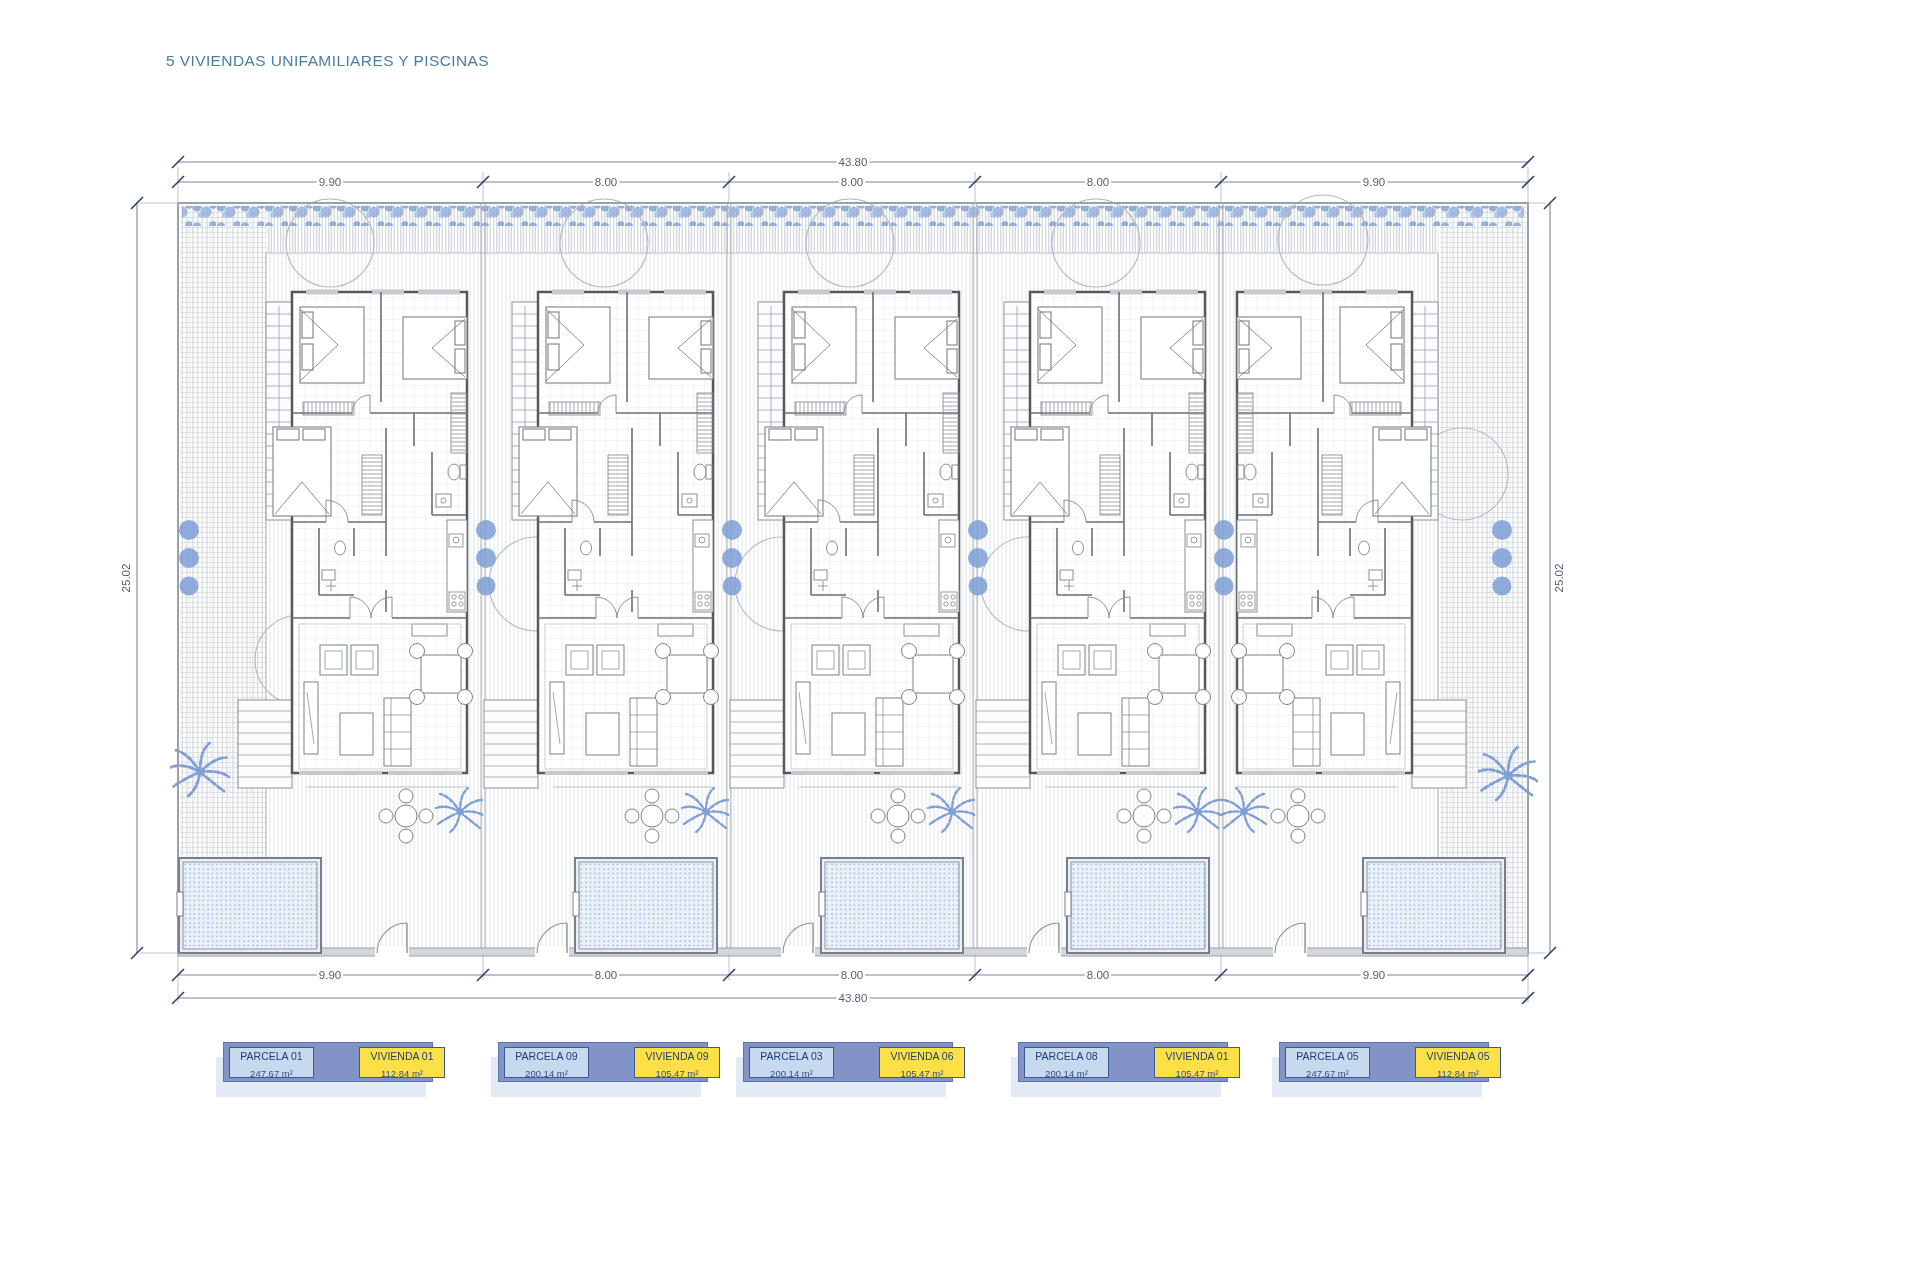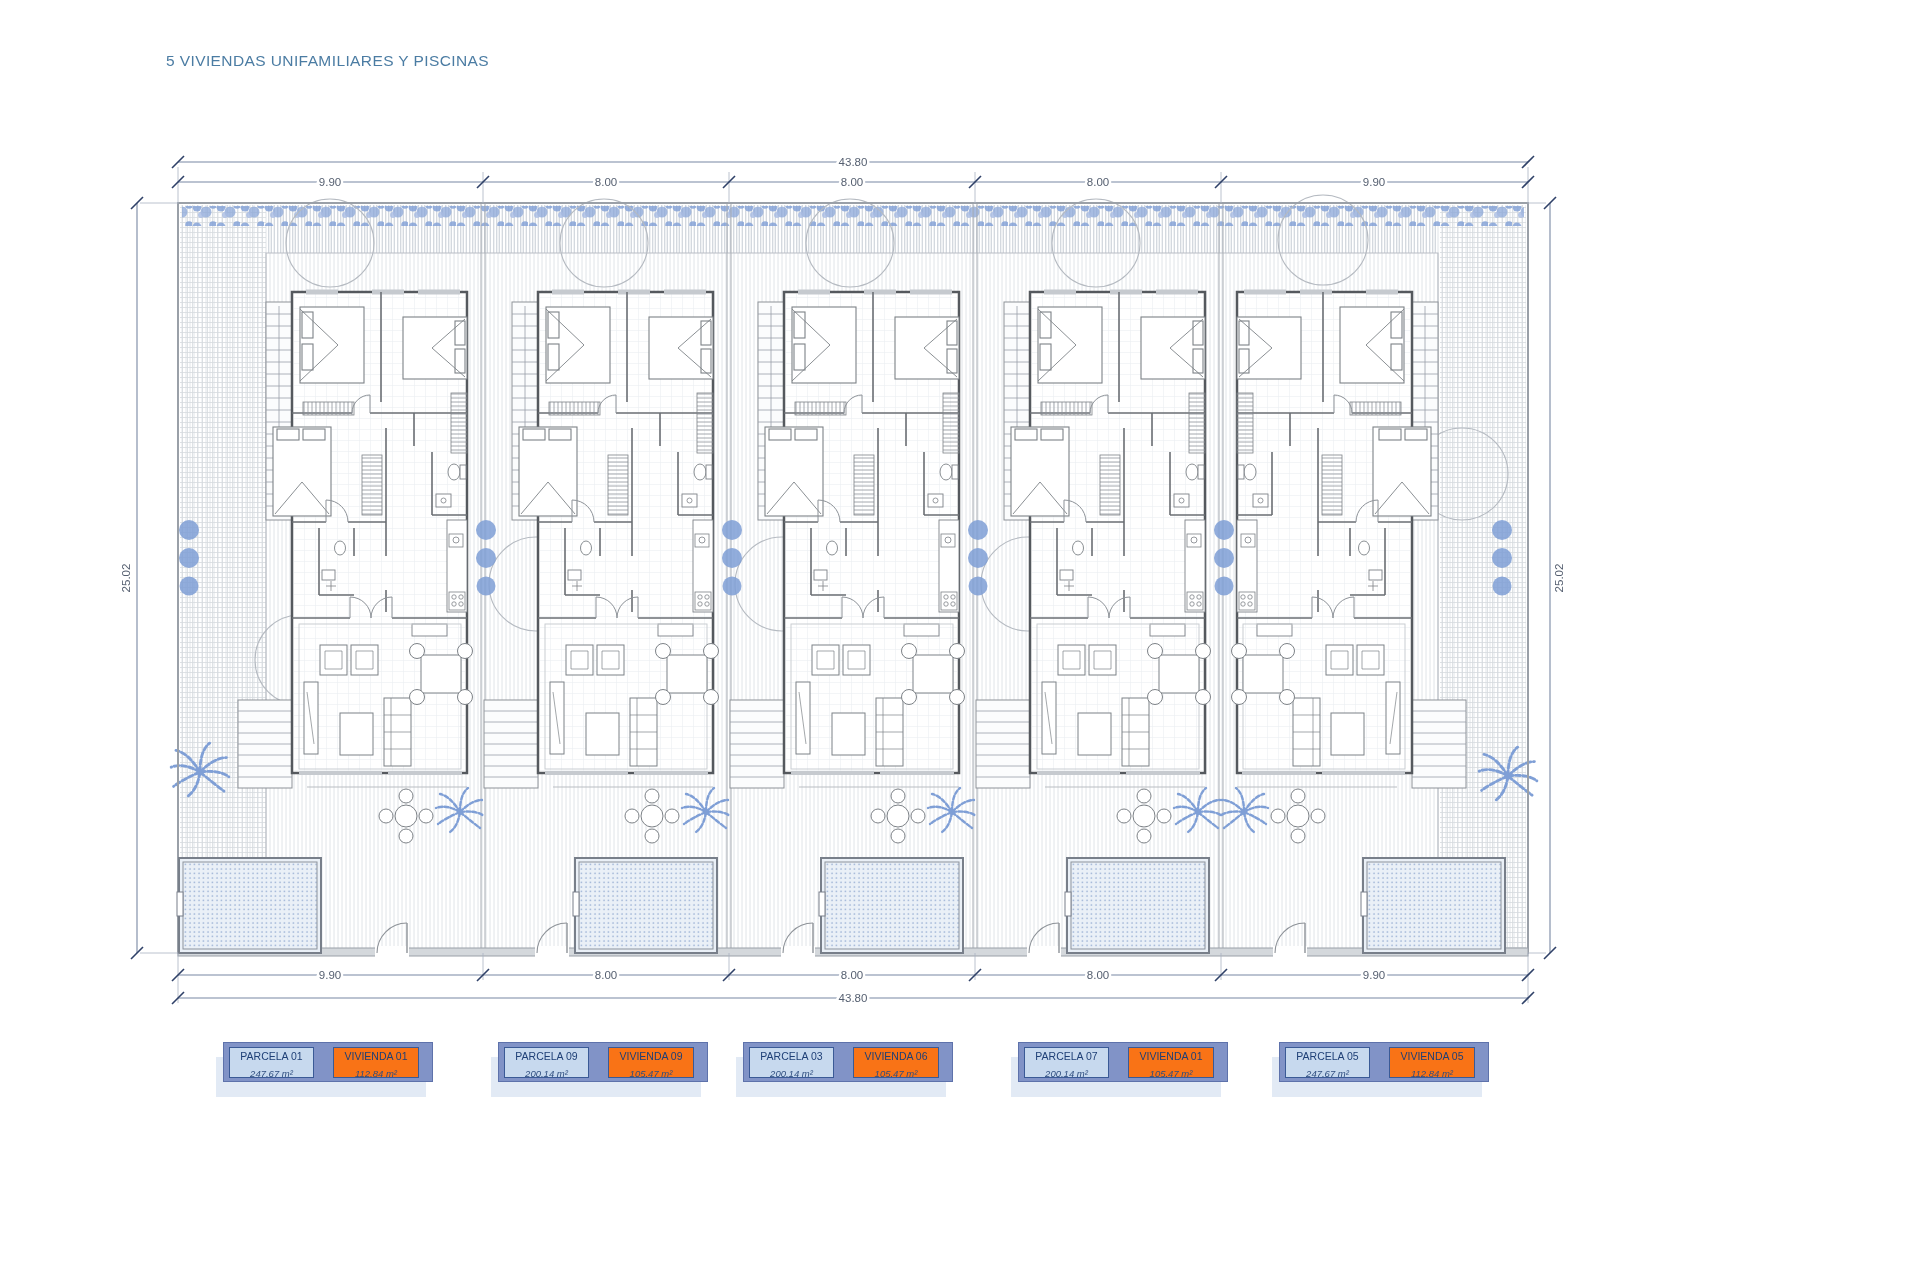--- a/index.html
+++ b/index.html
@@ -7,23 +7,23 @@
         font-family:"Liberation Sans",sans-serif;}
   .plan-svg{position:absolute;left:0;top:0;}
   .title{position:absolute;left:166px;top:52px;font-size:15.5px;color:#4b7ca3;
          letter-spacing:.4px;font-weight:400;}
   .legend-box{position:absolute;top:1042px;width:210px;height:40px;background:#8193c7;
               border:1px solid #5e72ab;box-sizing:border-box;
               box-shadow:-7px 15px 0 rgba(178,200,228,.38);}
   .lg-inner{position:absolute;top:4px;height:29px;border:1.5px solid #3a5a96;
             box-sizing:content-box;text-align:center;overflow:hidden;}
   .lg-parcela{left:5px;width:83px;background:#c7d9ee;}
-  .lg-vivienda{left:109px;width:84px;background:#f97316;}
+  .lg-vivienda{left:135px;width:84px;background:#fde047;}
   .lg-label{font-size:10.5px;color:#1e3f76;margin-top:2px;white-space:nowrap;}
-  .lg-area{font-size:9.5px;color:#2e4d7f;margin-top:6px;white-space:nowrap;font-style:italic;}
+  .lg-area{font-size:9.5px;color:#2e4d7f;margin-top:6px;white-space:nowrap;}
 </style>
 </head>
 <body>
 
 <div class="page">
 
   <div class="title">5 VIVIENDAS UNIFAMILIARES Y PISCINAS</div>
 
   <svg class="plan-svg" width="1920" height="1280" viewBox="0 0 1920 1280" xmlns="http://www.w3.org/2000/svg" xmlns:xlink="http://www.w3.org/1999/xlink">
     <defs>
@@ -356,21 +356,21 @@
       <div class="lg-area">200.14 m²</div>
     </div>
     <div class="lg-inner lg-vivienda">
       <div class="lg-label">VIVIENDA 06</div>
       <div class="lg-area">105.47 m²</div>
     </div>
   </div>
 
   <div class="legend-box" style="left:1018px">
     <div class="lg-inner lg-parcela">
-      <div class="lg-label">PARCELA 07</div>
+      <div class="lg-label">PARCELA 08</div>
       <div class="lg-area">200.14 m²</div>
     </div>
     <div class="lg-inner lg-vivienda">
       <div class="lg-label">VIVIENDA 01</div>
       <div class="lg-area">105.47 m²</div>
     </div>
   </div>
 
   <div class="legend-box" style="left:1279px">
     <div class="lg-inner lg-parcela">

